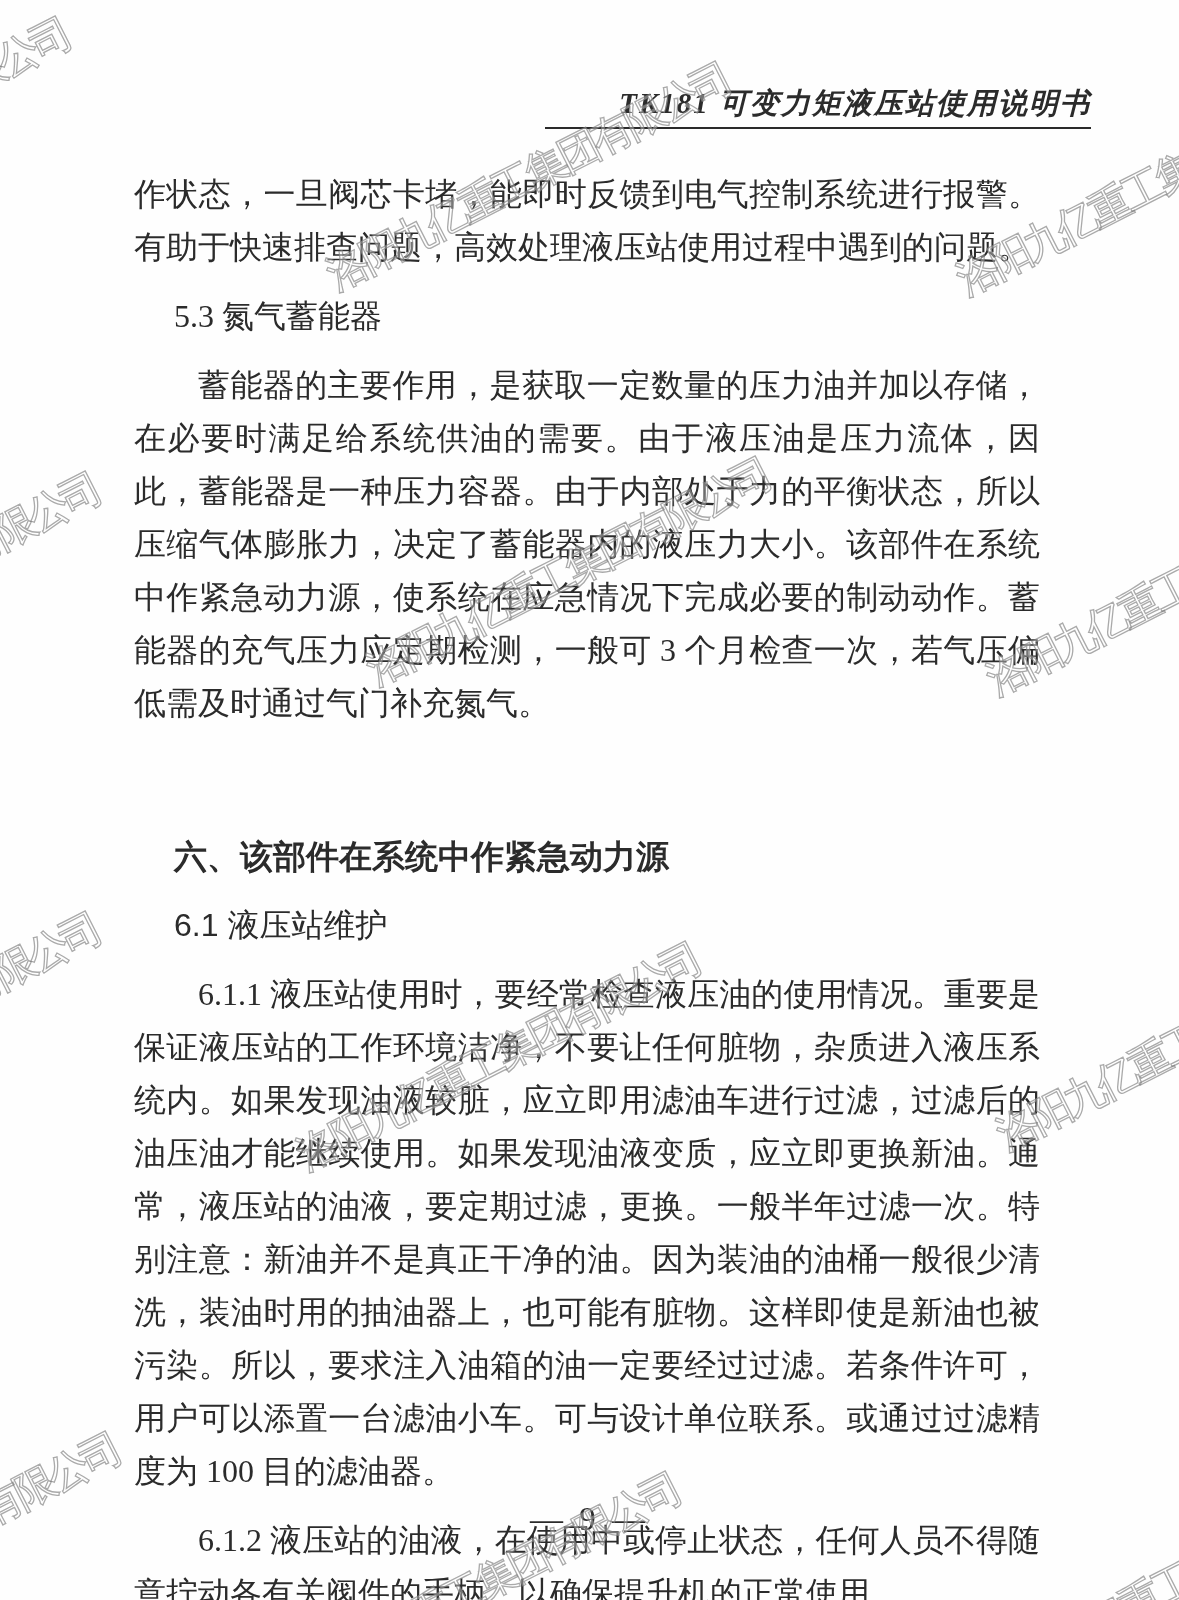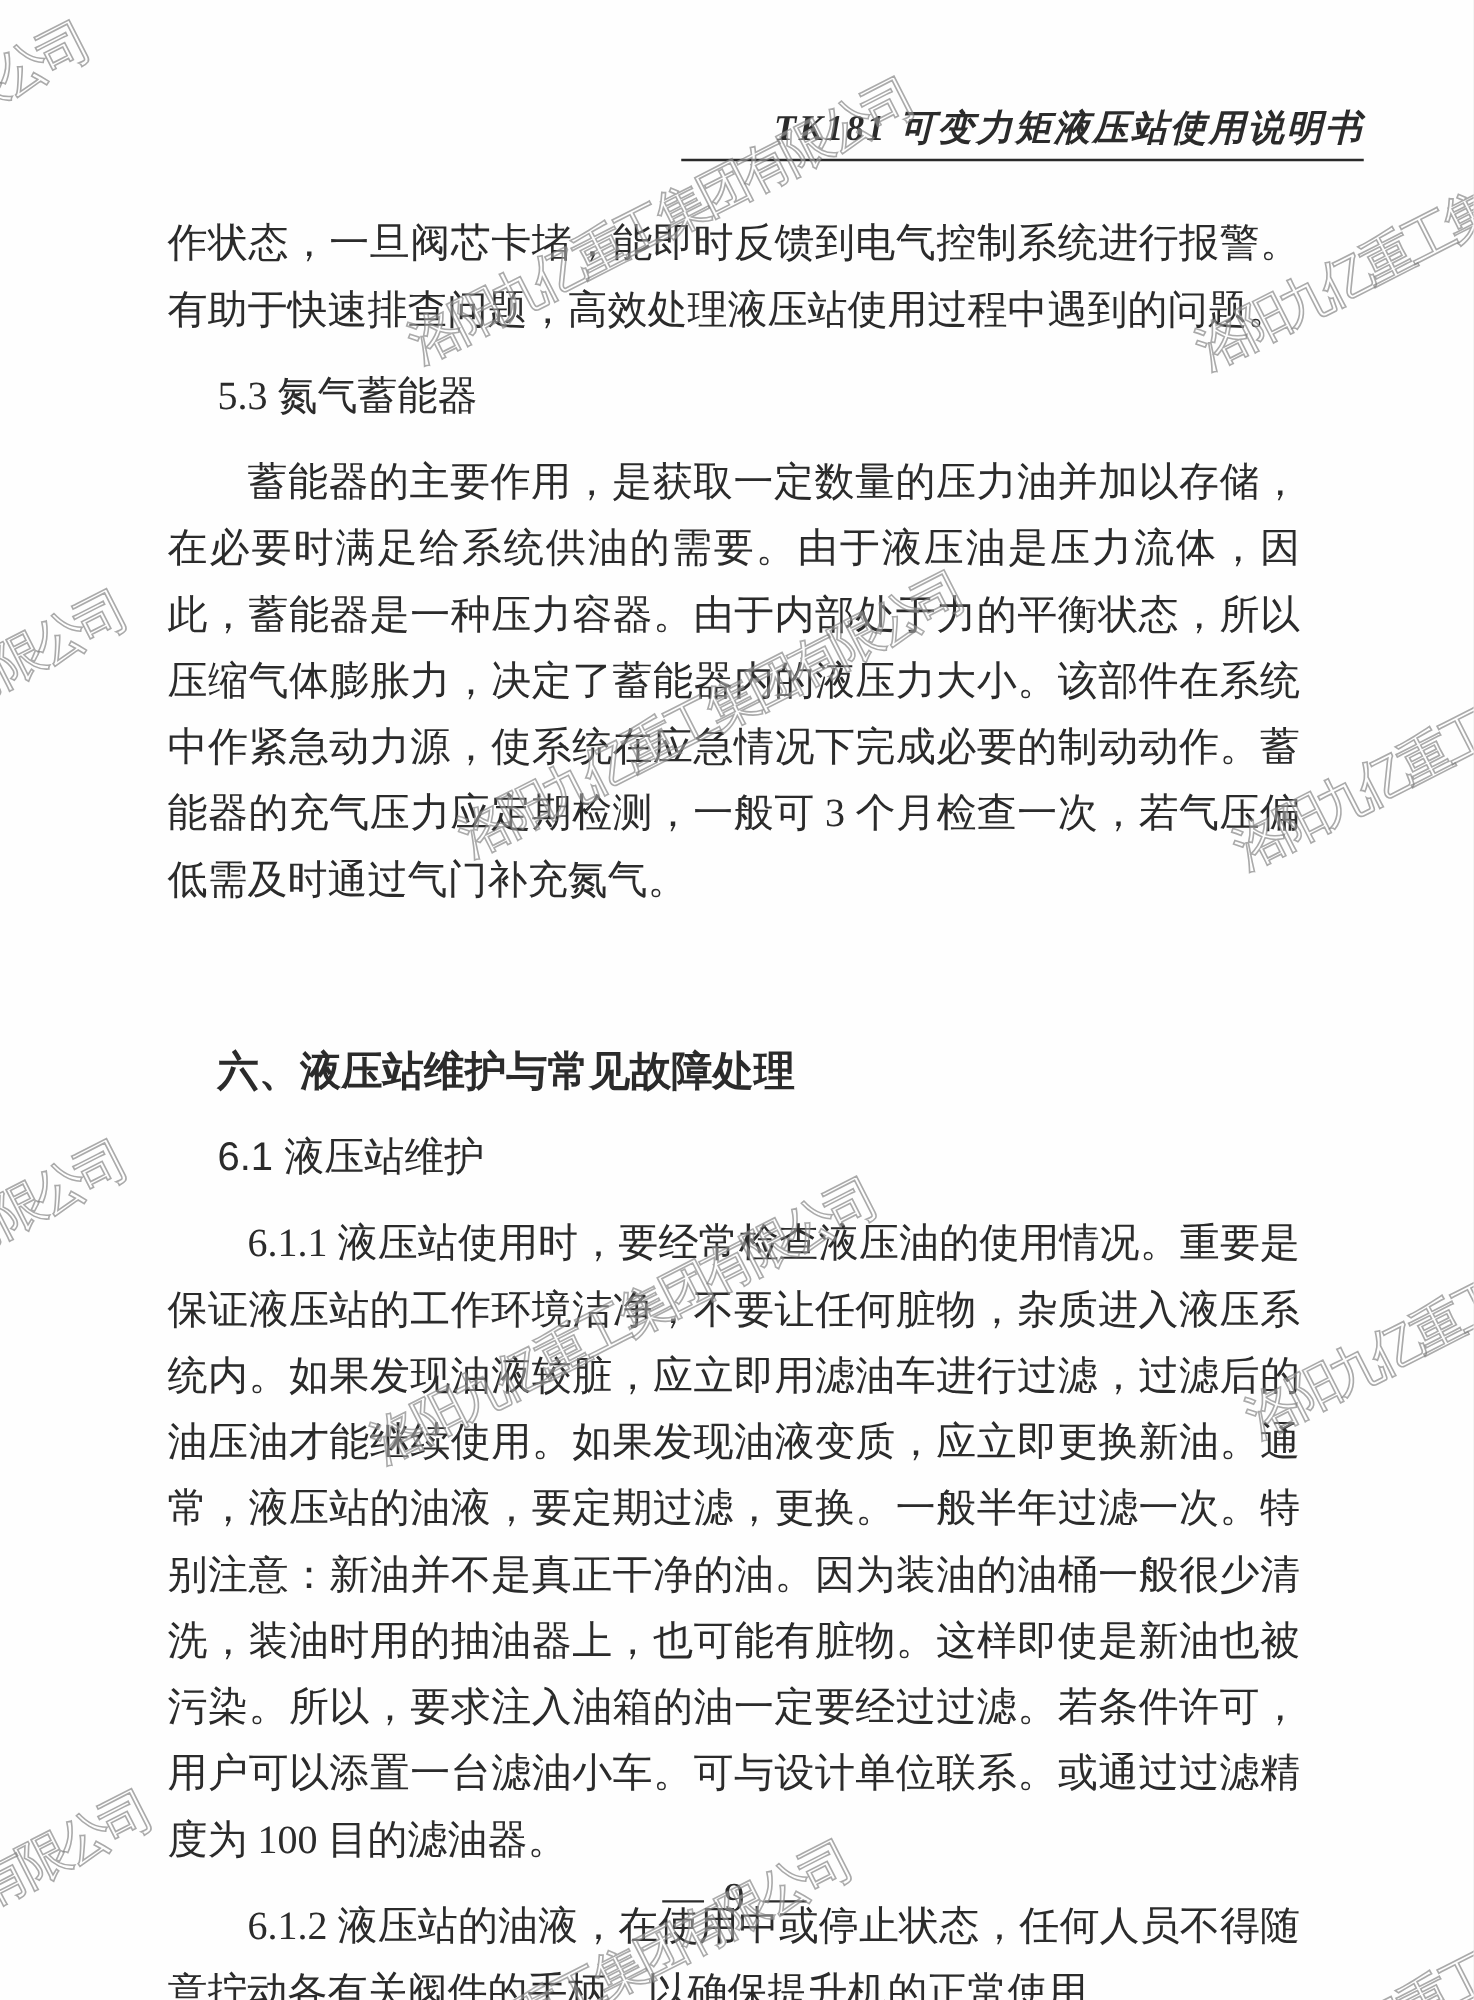--- a/index.html
+++ b/index.html
@@ -109,21 +109,21 @@
   </div>
 
   <div class="header">
     <div class="header-title">TK181 可变力矩液压站使用说明书</div>
   </div>
 
   <div class="content">
     <p class="cont">作状态，一旦阀芯卡堵，能即时反馈到电气控制系统进行报警。有助于快速排查问题，高效处理液压站使用过程中遇到的问题。</p>
     <h3 class="h-sub h-serif">5.3 氮气蓄能器</h3>
     <p>蓄能器的主要作用，是获取一定数量的压力油并加以存储，在必要时满足给系统供油的需要。由于液压油是压力流体，因此，蓄能器是一种压力容器。由于内部处于力的平衡状态，所以压缩气体膨胀力，决定了蓄能器内的液压力大小。该部件在系统中作紧急动力源，使系统在应急情况下完成必要的制动动作。蓄能器的充气压力应定期检测，一般可 3 个月检查一次，若气压偏低需及时通过气门补充氮气。</p>
-    <h2 class="h-chapter">六、液压站维护与常见故障处理</h2>
+    <h2 class="h-chapter">六、该部件在系统中作紧急动力源</h2>
     <h3 class="h-sub h-sans h-61">6.1 液压站维护</h3>
     <p>6.1.1 液压站使用时，要经常检查液压油的使用情况。重要是保证液压站的工作环境洁净，不要让任何脏物，杂质进入液压系统内。如果发现油液较脏，应立即用滤油车进行过滤，过滤后的油压油才能继续使用。如果发现油液变质，应立即更换新油。通常，液压站的油液，要定期过滤，更换。一般半年过滤一次。特别注意：新油并不是真正干净的油。因为装油的油桶一般很少清洗，装油时用的抽油器上，也可能有脏物。这样即使是新油也被污染。所以，要求注入油箱的油一定要经过过滤。若条件许可，用户可以添置一台滤油小车。可与设计单位联系。或通过过滤精度为 100 目的滤油器。</p>
     <p>6.1.2 液压站的油液，在使用中或停止状态，任何人员不得随意拧动各有关阀件的手柄。以确保提升机的正常使用。</p>
     <p>6.1.3 各电磁换向阀接线时，应严格按规格中规定的电压和电流值进行配接，并通过操作台上的相应开关反复操作几次，检查动作的灵活性，正确性，</p>
   </div>
 
   <div class="footer">
     <span>— 9 —</span>
   </div>
 

